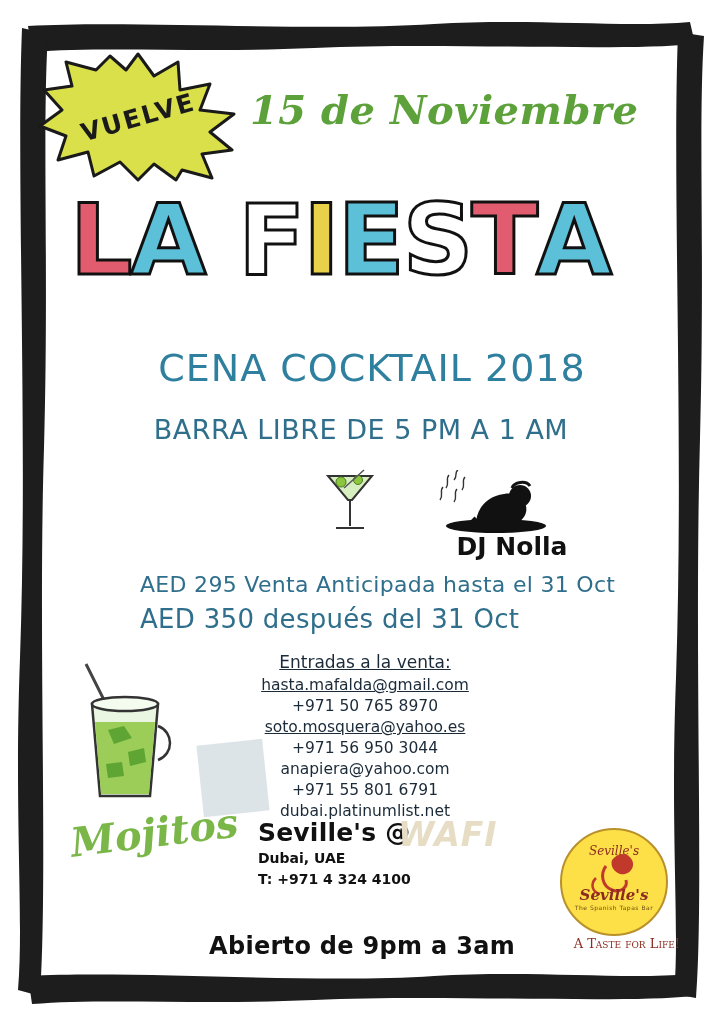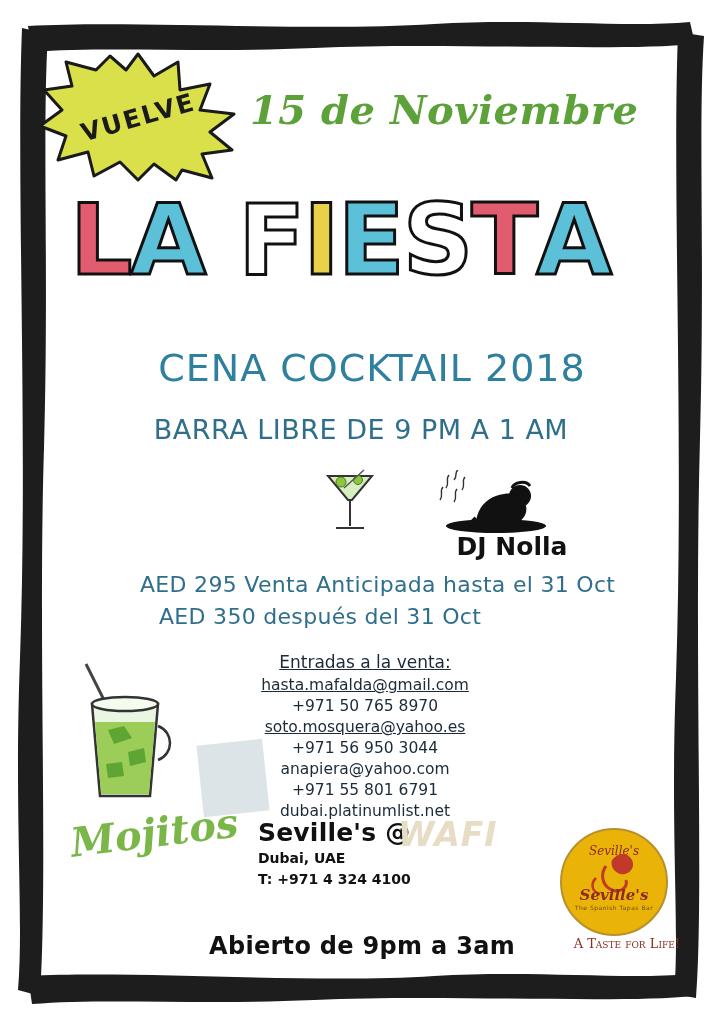--- a/index.html
+++ b/index.html
@@ -126,24 +126,23 @@
     left: 140px; top: 572px;
     font-family: "DejaVu Sans", sans-serif;
     font-size: 22px;
     color: #2f6f8c;
     letter-spacing: 0.3px;
   }
   .price-2 {
     position: absolute;
     left: 140px; top: 604px;
     font-family: "DejaVu Sans", sans-serif;
-    font-size: 22px;
+    font-size: 26px;
     color: #2f6f8c;
     letter-spacing: 0.3px;
-    margin-left: 19px;
   }
 
   
   .tickets {
     position: absolute;
     left: 200px; top: 652px;
     width: 330px;
     text-align: center;
     color: #1b2a38;
   }
@@ -210,21 +209,21 @@
     background: rgba(180,195,205,0.45);
     transform: rotate(-6deg);
   }
 
   
   .logo {
     position: absolute;
     left: 560px; top: 828px;
     width: 104px; height: 104px;
     border-radius: 50%;
-    background: #eab308;
+    background: #fde047;
     border: 2px solid #b8902c;
     overflow: hidden;
   }
   .logo .l-top {
     position: absolute;
     left: 0; top: 14px; width: 104px;
     text-align: center;
     font-family: "DejaVu Serif", serif;
     font-style: italic;
     font-size: 12px;
@@ -293,21 +292,21 @@
     <div class="vuelve-text">VUELVE</div>
   </div>
 
   <div class="date-line">15 de Noviembre</div>
 
   <div class="fiesta">
     <span style="color:#e05c6e;">L</span><span style="color:#5bc0d8;">A</span><span class="f-space">&nbsp;</span><span style="color:#ffffff;">F</span><span style="color:#e9d24a;">I</span><span style="color:#5bc0d8;">E</span><span style="color:#ffffff;">S</span><span style="color:#e05c6e;">T</span><span style="color:#5bc0d8;">A</span>
   </div>
 
   <div class="cena">CENA COCKTAIL 2018</div>
-  <div class="barra">BARRA LIBRE DE 9 PM A 1 AM</div>
+  <div class="barra">BARRA LIBRE DE 5 PM A 1 AM</div>
 
   <svg class="glass-icon" width="56" height="70" viewBox="0 0 56 70" xmlns="http://www.w3.org/2000/svg">
     <path d="M6,10 L50,10 L30,34 L26,34 Z" fill="#d7efc0" stroke="#333" stroke-width="2"></path>
     <line x1="28" y1="34" x2="28" y2="60" stroke="#333" stroke-width="2"></line>
     <line x1="14" y1="62" x2="42" y2="62" stroke="#333" stroke-width="2"></line>
     <circle cx="19" cy="16" r="5" fill="#8cc63f" stroke="#4a7d1e" stroke-width="1"></circle>
     <circle cx="36" cy="14" r="4.5" fill="#8cc63f" stroke="#4a7d1e" stroke-width="1"></circle>
     <line x1="42" y1="4" x2="22" y2="22" stroke="#555" stroke-width="1.5"></line>
   </svg>
 

